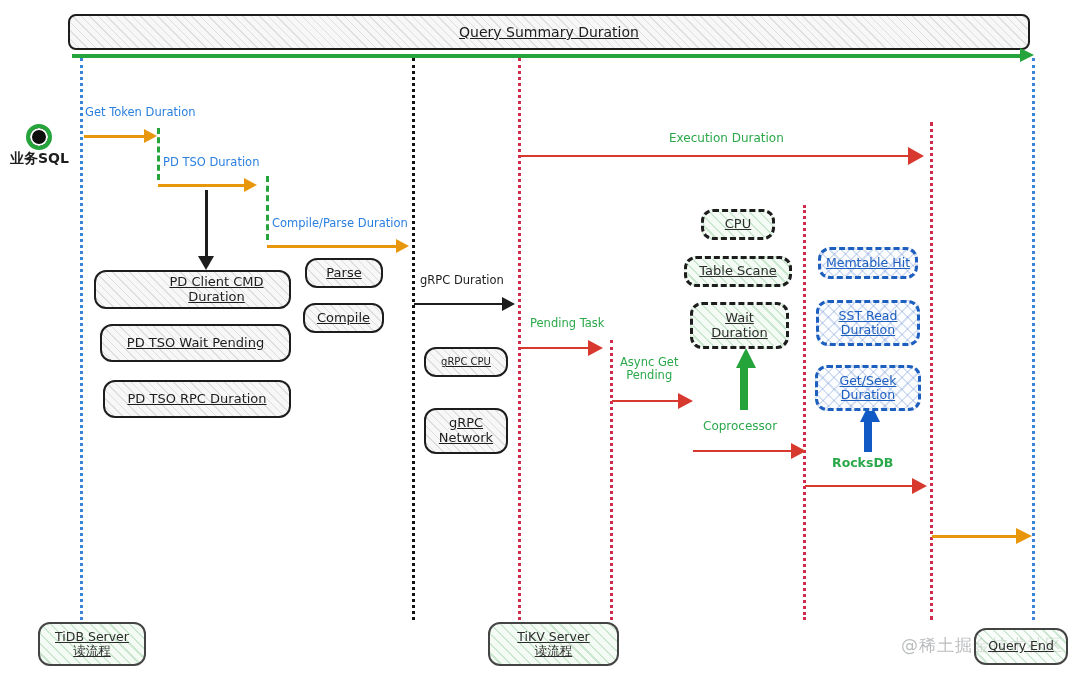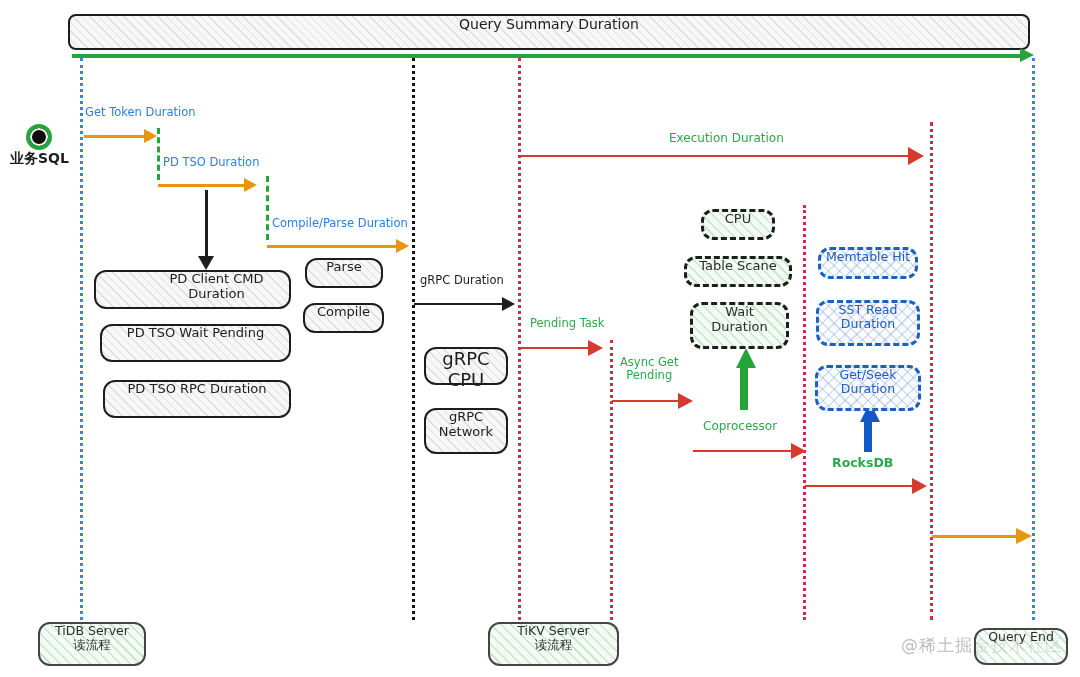--- a/index.html
+++ b/index.html
@@ -1,22 +1,22 @@
 <!DOCTYPE html>
 <html><head>
 <meta charset="utf-8">
 <style>
   html,body{margin:0;padding:0;background:#ffffff;}
   body{font-family:"DejaVu Sans",sans-serif;}
   #stage{position:relative;width:1080px;height:677px;background:#fff;overflow:hidden;}
 
   
-  .node{position:absolute;box-sizing:border-box;display:flex;
+  .node{position:absolute;box-sizing:border-box;display:flex;align-items:center;
         justify-content:center;text-align:center;line-height:1.15;
-        font-family:"DejaVu Sans",sans-serif;}
+        font-family:"DejaVu Sans",sans-serif;text-decoration:underline;}
 
   .hatch-grey{
     background-color:#f7f7f7;
     background-image:repeating-linear-gradient(45deg,
       rgba(0,0,0,.10) 0 1px, rgba(0,0,0,0) 1px 6px);
     border:2.5px solid #1d1d1d;border-radius:12px;color:#1d1d1d;
   }
   .hatch-green{
     background-color:#f4fbf4;
     background-image:repeating-linear-gradient(45deg,
@@ -114,21 +114,21 @@
     <span>Parse</span>
   </div>
   <div class="node hatch-grey" style="left:303px;top:303px;width:81px;height:30px;font-size:13px;">
     <span>Compile</span>
   </div>
 
   <div class="lbl" style="left:420px;top:273px;font-size:11.5px;color:#1d1d1d;">gRPC Duration</div>
   <div class="hline" style="left:414px;top:303px;width:90px;border-top-color:#1d1d1d;border-top-width:2.5px;"></div>
   <div class="arrow arr-r" style="left:502px;top:297px;border-left:13px solid #1d1d1d;"></div>
 
-  <div class="node hatch-grey" style="left:424px;top:347px;width:84px;height:38px;font-size:18px;">
+  <div class="node hatch-grey" style="left:424px;top:347px;width:84px;height:30px;font-size:10px;">
     <span>gRPC CPU</span>
   </div>
   <div class="node hatch-grey" style="left:424px;top:408px;width:84px;height:46px;font-size:13px;white-space:pre-line;">
     <span>gRPC
 Network</span>
   </div>
 
   <div class="lbl" style="left:669px;top:131px;font-size:12px;color:#2aa84a;">Execution Duration</div>
   <div class="hline" style="left:520px;top:155px;width:390px;border-top-color:#d8392f;border-top-width:2.5px;"></div>
   <div class="arrow arr-r" style="left:908px;top:147px;border-left:16px solid #d8392f;border-top-width:9px;border-bottom-width:9px;"></div>

